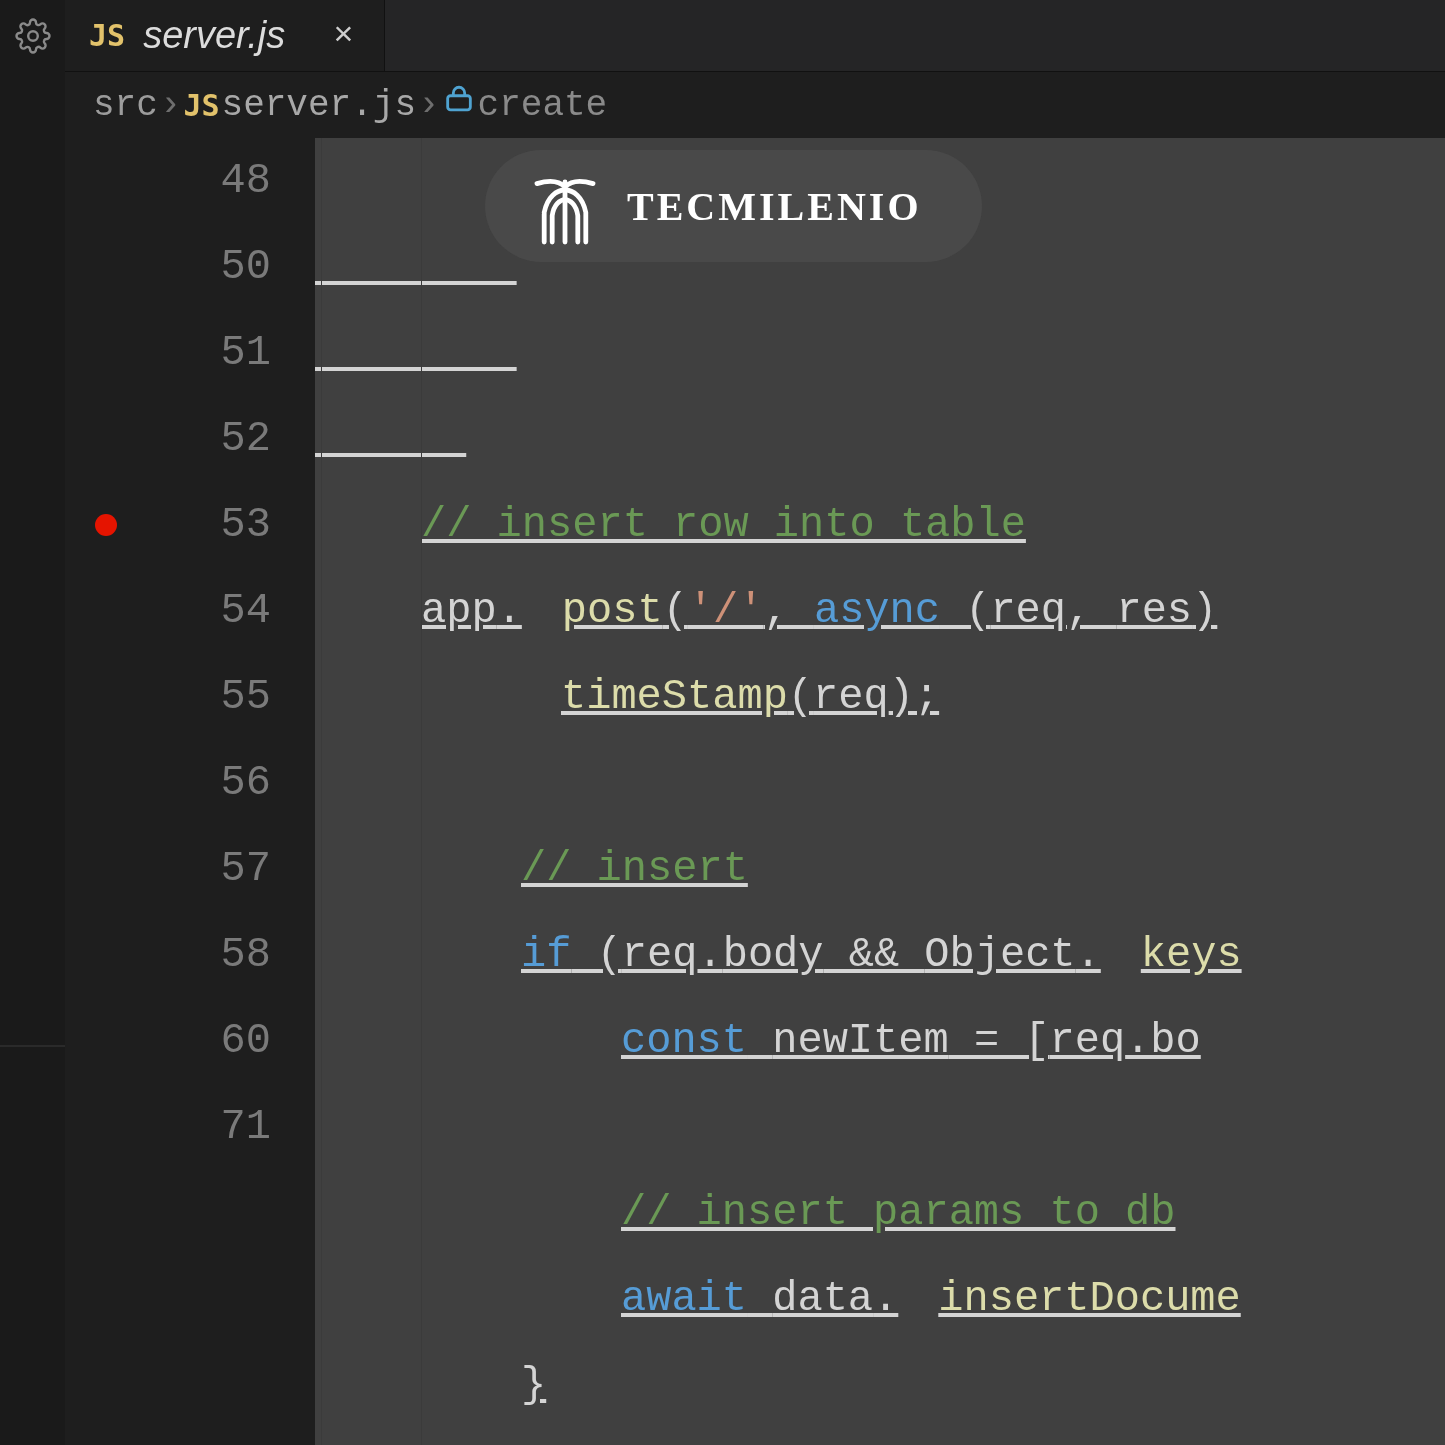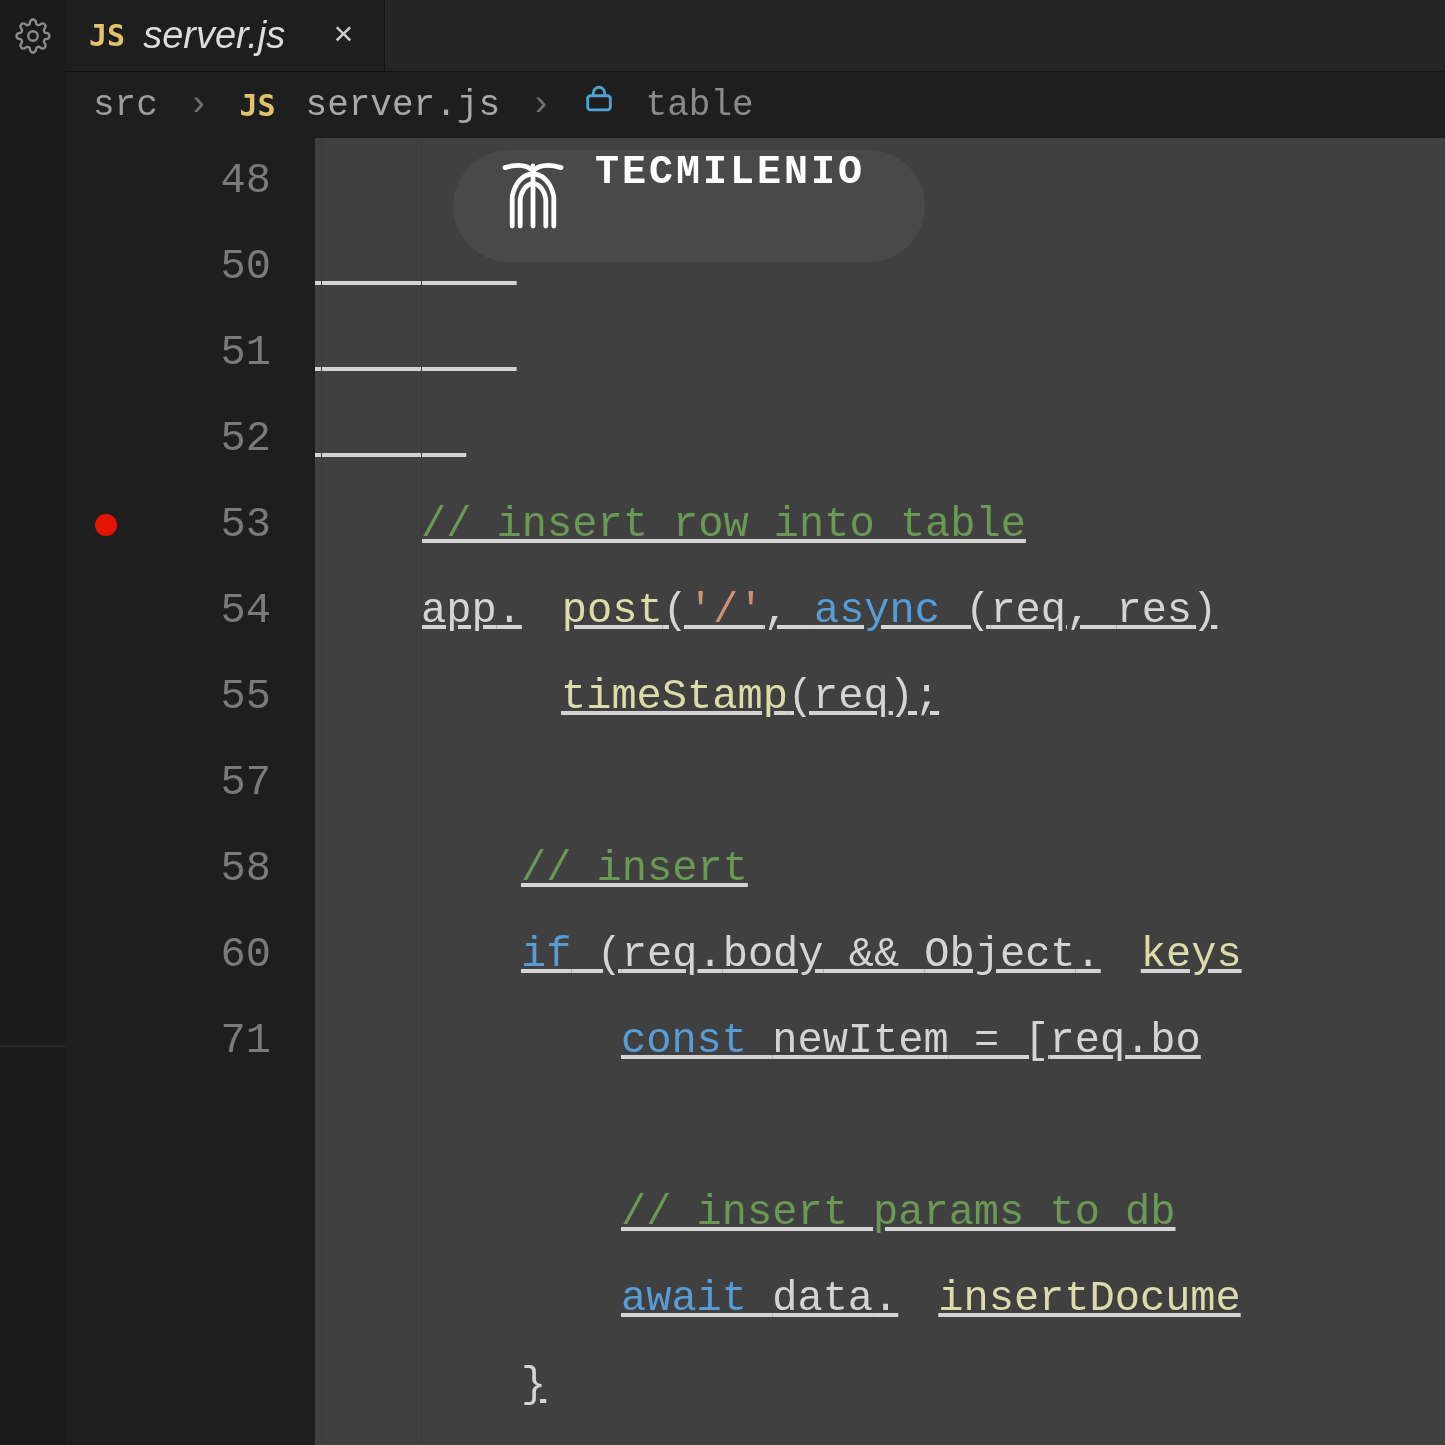--- a/index.html
+++ b/index.html
@@ -66,21 +66,21 @@
   }
   .tab .close {
     color: #cfcfcf;
     font-size: 34px;
     margin-left: 30px;
   }
   .breadcrumb {
     height: 66px;
     display: flex;
     align-items: center;
-    gap: 30px;
+    gap: 2px;
     padding-left: 28px;
     font-size: 36px;
     color: #9c9c9c;
     background: #1e1e1e;
   }
   .breadcrumb .sep { color: #6e6e6e; }
   .breadcrumb .js-badge { color: #e2c26b; font-weight: 700; font-size: 30px; font-family: Consolas, monospace; }
   .breadcrumb .file { color: #a8a8a8; }
   .breadcrumb .symbol-icon { color: #4fa3d1; }
   .breadcrumb .symbol-name { color: #8a8a8a; }
@@ -137,30 +137,31 @@
   .c-comment { color: #6A9955; }
   .c-keyword { color: #569cd6; }
   .c-id { color: #d4d4d4; }
   .c-func { color: #dcdcaa; margin-left: 40px; }
   .c-str { color: #ce9178; }
   .c-punct { color: #d4d4d4; }
 
   
   .logo-pill {
     position: absolute;
-    left: 388px; top: 150px;
+    left: 420px; top: 150px;
     height: 112px;
     padding: 0 60px 0 40px;
     border-radius: 60px;
     background: rgba(80,80,80,0.55);
     backdrop-filter: blur(2px);
     display: flex;
+    align-items: center;
     gap: 22px;
     color: #ffffff;
-    font-family: Liberation Mono, monospace;
+    font-family: Liberation Serif, serif;
   }
   .logo-pill svg { width: 80px; height: 80px; }
   .logo-pill .brand {
     font-size: 40px;
     font-weight: 700;
     letter-spacing: 3px;
   }
   .side-panel-cut {
     position: absolute;
     left: 0;
@@ -198,32 +199,33 @@
       <span class="sep">›</span>
       <span class="js-badge">JS</span>
       <span class="file">server.js</span>
       <span class="sep">›</span>
       <span class="symbol-icon">
         <svg width="34" height="34" viewBox="0 0 24 24" fill="none" stroke="#4fa3d1" stroke-width="2">
           <rect x="4" y="9" width="16" height="10" rx="2"></rect>
           <path d="M8 9V7a4 4 0 0 1 8 0v2"></path>
         </svg>
       </span>
-      <span class="symbol-name">table</span>
+      <span class="symbol-name">create</span>
     </div>
 
     <div class="editor">
       <div class="gutter" id="gutter">
           <div class="ln">48</div>
           <div class="ln">50</div>
           <div class="ln">51</div>
           <div class="ln">52</div>
           <div class="ln">53<span class="bp"></span></div>
           <div class="ln">54</div>
           <div class="ln">55</div>
+          <div class="ln">56</div>
           <div class="ln">57</div>
           <div class="ln">58</div>
           <div class="ln">60</div>
           <div class="ln">71</div>
         </div>
       <div class="code" id="code">
         <div class="indent-guide ig1"></div>
         <div class="indent-guide ig2"></div>
       <div class="line"><span class="pad1"></span><span class="c-comment">// insert row into table</span></div><div class="line"><span class="pad1"></span><span class="c-id">app</span><span class="c-punct">.</span><span class="c-func">post</span><span class="c-punct">(</span><span class="c-str">'/'</span><span class="c-punct">, </span><span class="c-keyword">async</span><span class="c-punct"> (</span><span class="c-id">req</span><span class="c-punct">, </span><span class="c-id">res</span><span class="c-punct">)</span></div><div class="line"><span class="pad2"></span><span class="c-func">timeStamp</span><span class="c-punct">(</span><span class="c-id">req</span><span class="c-punct">);</span></div><div class="line"></div><div class="line"><span class="pad2"></span><span class="c-comment">// insert</span></div><div class="line"><span class="pad2"></span><span class="c-keyword">if</span><span class="c-punct"> (</span><span class="c-id">req</span><span class="c-punct">.</span><span class="c-id">body</span><span class="c-punct"> &amp;&amp; </span><span class="c-id">Object</span><span class="c-punct">.</span><span class="c-func">keys</span></div><div class="line"><span class="pad3"></span><span class="c-keyword">const</span><span class="c-punct"> </span><span class="c-id">newItem</span><span class="c-punct"> = [</span><span class="c-id">req</span><span class="c-punct">.bo</span></div><div class="line"></div><div class="line"><span class="pad3"></span><span class="c-comment">// insert params to db</span></div><div class="line"><span class="pad3"></span><span class="c-keyword">await</span><span class="c-punct"> </span><span class="c-id">data</span><span class="c-punct">.</span><span class="c-func">insertDocume</span></div><div class="line"><span class="pad2"></span><span class="c-punct">}</span></div><div class="line"></div></div>
     </div>

